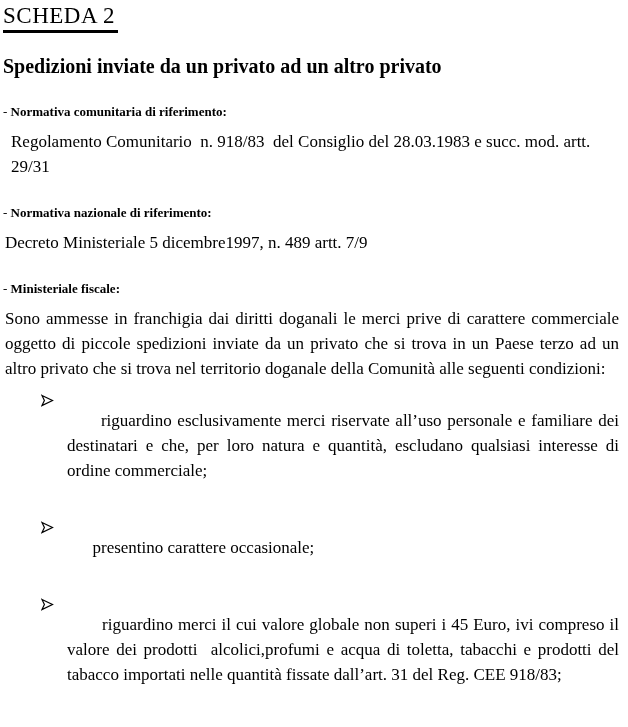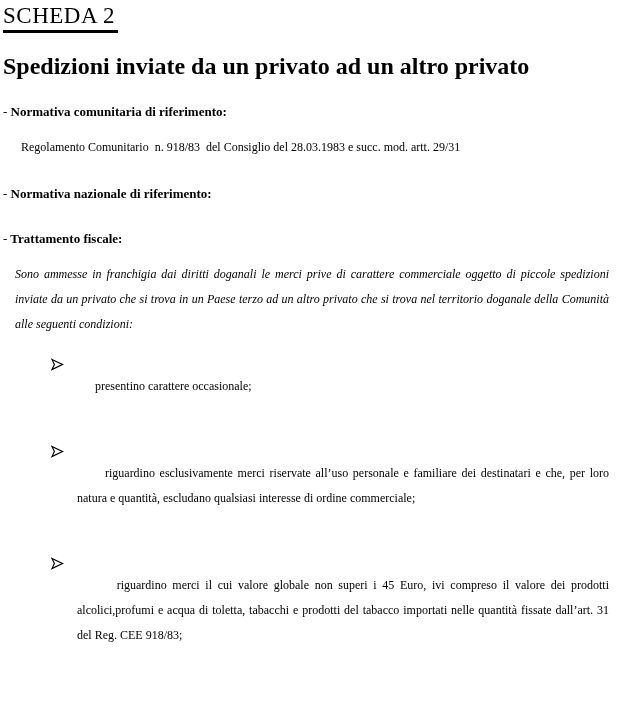--- a/index.html
+++ b/index.html
@@ -19,40 +19,40 @@
     line-height: 26px;
     margin: 0;
     letter-spacing: 0.5px;
   }
   .doc-title .underline {
     display: inline-block;
     border-bottom: 3px solid #000;
     padding: 0 3px 1px 0;
   }
   .doc-subtitle {
-    font-size: 24px;
+    font-size: 20px;
     font-weight: bold;
     line-height: 24px;
     margin: 21px 0 0 0;
   }
   .section-heading {
     font-size: 13px;
     font-weight: bold;
     line-height: 22px;
     margin: 23px 0 6px 0;
   }
   .section-heading .dash { font-weight: normal; }
   .line, .para, .bullet-item {
-    font-size: 12px;
+    font-size: 17px;
     line-height: 25px;
-    margin: 12px;
+    margin: 2px;
     white-space: pre-wrap;
   }
   .indent { padding-left: 6px; }
-  .para { text-align: justify; font-style: italic; }
+  .para { text-align: justify; }
   .bullet-list {
     list-style: none;
     margin: 0;
     padding: 0;
   }
   .bullet-item {
     position: relative;
     padding-left: 62px;
     text-align: justify;
   }
@@ -71,38 +71,39 @@
 
 <h2 class="doc-subtitle">Spedizioni inviate da un privato ad un altro privato</h2>
 
 <div class="section">
   <h3 class="section-heading"><span class="dash">-</span> <span>Normativa comunitaria di riferimento:</span></h3>
   <p class="line indent">Regolamento Comunitario  n. 918/83  del Consiglio del 28.03.1983 e succ. mod. artt. 29/31</p>
 </div>
 
 <div class="section">
   <h3 class="section-heading"><span class="dash">-</span> <span>Normativa nazionale di riferimento:</span></h3>
+  <p class="line">Decreto Ministeriale 5 dicembre1997, n. 489 artt. 7/9</p>
 </div>
 
 <div class="section">
-  <h3 class="section-heading"><span class="dash">-</span> <span>Trattamento fiscale:</span></h3>
+  <h3 class="section-heading"><span class="dash">-</span> <span>Ministeriale fiscale:</span></h3>
 </div>
 
 <div class="section">
   <p class="para">Sono ammesse in franchigia dai diritti doganali le merci prive di carattere commerciale oggetto di piccole spedizioni inviate da un privato che si trova in un Paese terzo ad un altro privato che si trova nel territorio doganale della Comunità alle seguenti condizioni:</p>
   <ul class="bullet-list">
     <li class="bullet-item">
       <span class="bullet-icon"><svg width="13" height="13" viewBox="0 0 13 13">
             <path d="M1 1.5 L11.5 6.5 L1 11.5 L3.4 6.5 Z" fill="none" stroke="#000" stroke-width="1.2" stroke-linejoin="miter"></path>
-          </svg></span><span>presentino carattere occasionale;</span>
+          </svg></span><span>riguardino esclusivamente merci riservate all’uso personale e familiare dei destinatari e che, per loro natura e quantità, escludano qualsiasi interesse di ordine commerciale;</span>
     </li>
     <li class="bullet-item">
       <span class="bullet-icon"><svg width="13" height="13" viewBox="0 0 13 13">
             <path d="M1 1.5 L11.5 6.5 L1 11.5 L3.4 6.5 Z" fill="none" stroke="#000" stroke-width="1.2" stroke-linejoin="miter"></path>
-          </svg></span><span>riguardino esclusivamente merci riservate all’uso personale e familiare dei destinatari e che, per loro natura e quantità, escludano qualsiasi interesse di ordine commerciale;</span>
+          </svg></span><span>presentino carattere occasionale;</span>
     </li>
     <li class="bullet-item">
       <span class="bullet-icon"><svg width="13" height="13" viewBox="0 0 13 13">
             <path d="M1 1.5 L11.5 6.5 L1 11.5 L3.4 6.5 Z" fill="none" stroke="#000" stroke-width="1.2" stroke-linejoin="miter"></path>
           </svg></span><span> riguardino merci il cui valore globale non superi i 45 Euro, ivi compreso il valore dei prodotti  alcolici,profumi e acqua di toletta, tabacchi e prodotti del tabacco importati nelle quantità fissate dall’art. 31 del Reg. CEE 918/83;</span>
     </li>
 
   </ul>
 </div>
 

